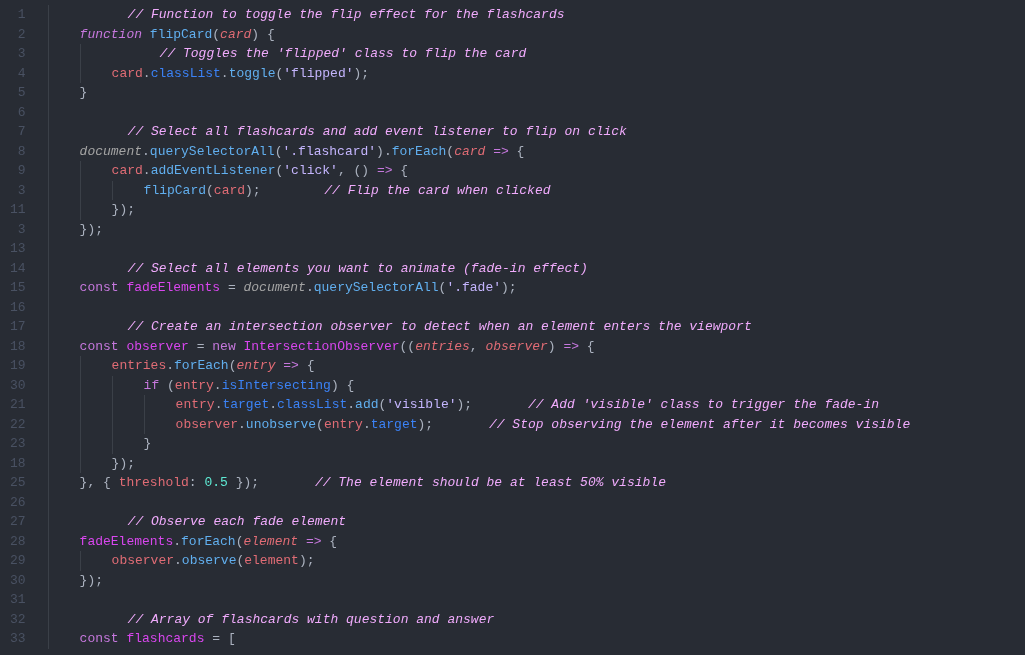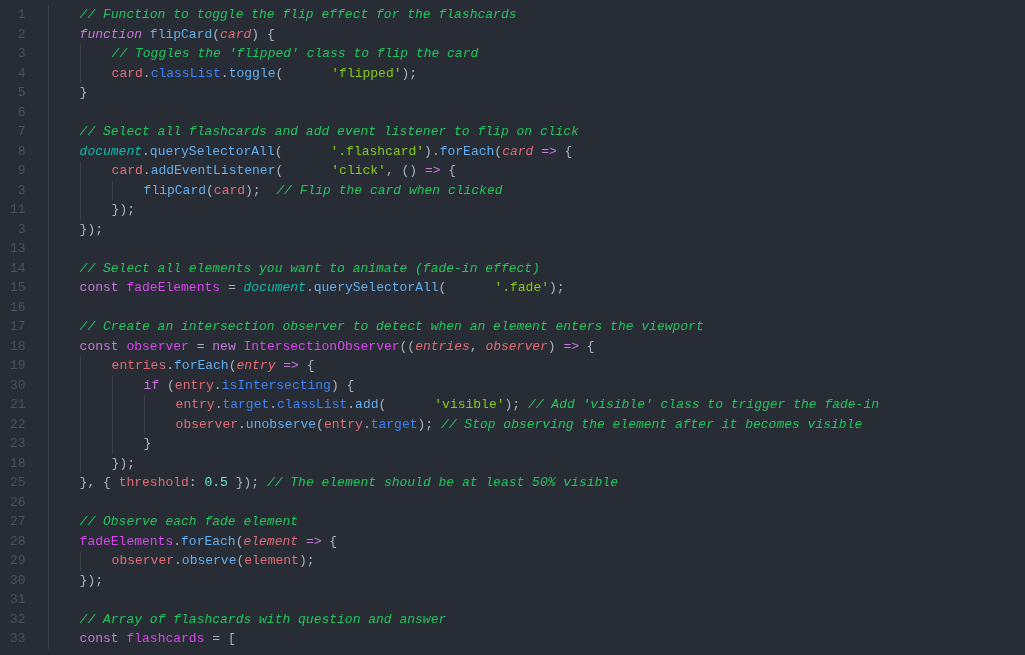--- a/index.html
+++ b/index.html
@@ -38,30 +38,30 @@
     height: 19.5px;
     position: relative;
     padding-left: 4px;
   }
   .indent-guide {
     position: absolute;
     top: 0;
     bottom: 0;
     border-left: 1px solid #3b4048;
   }
-  .c-comment  { color: #22c55e; font-style: italic; }
+  .c-comment  { color: #f0abfc; font-style: italic; margin-left: 48px; }
   .c-keyword  { color: #c678dd; font-style: italic; }
   .c-keyword2 { color: #c678dd; }
   .c-def      { color: #61afef; }
-  .c-var      { color: #14b8a6; font-style: italic; }
+  .c-var      { color: #a3a3a3; font-style: italic; }
   .c-var2     { color: #e06c75; }
   .c-param    { color: #e06c75; font-style: italic; }
   .c-prop     { color: #61afef; }
   .c-prop2    { color: #3b82f6; font-family: Liberation Mono, monospace; }
-  .c-string   { color: #84cc16; margin-left: 48px; }
+  .c-string   { color: #c4b5fd; }
   .c-punct    { color: #abb2bf; }
   .c-new      { color: #c678dd; }
   .c-class    { color: #d946ef; }
   .c-num      { color: #5eead4; }
   .c-plain    { color: #abb2bf; }
 </style>
 </head>
 <body>
 
 <div class="editor">

